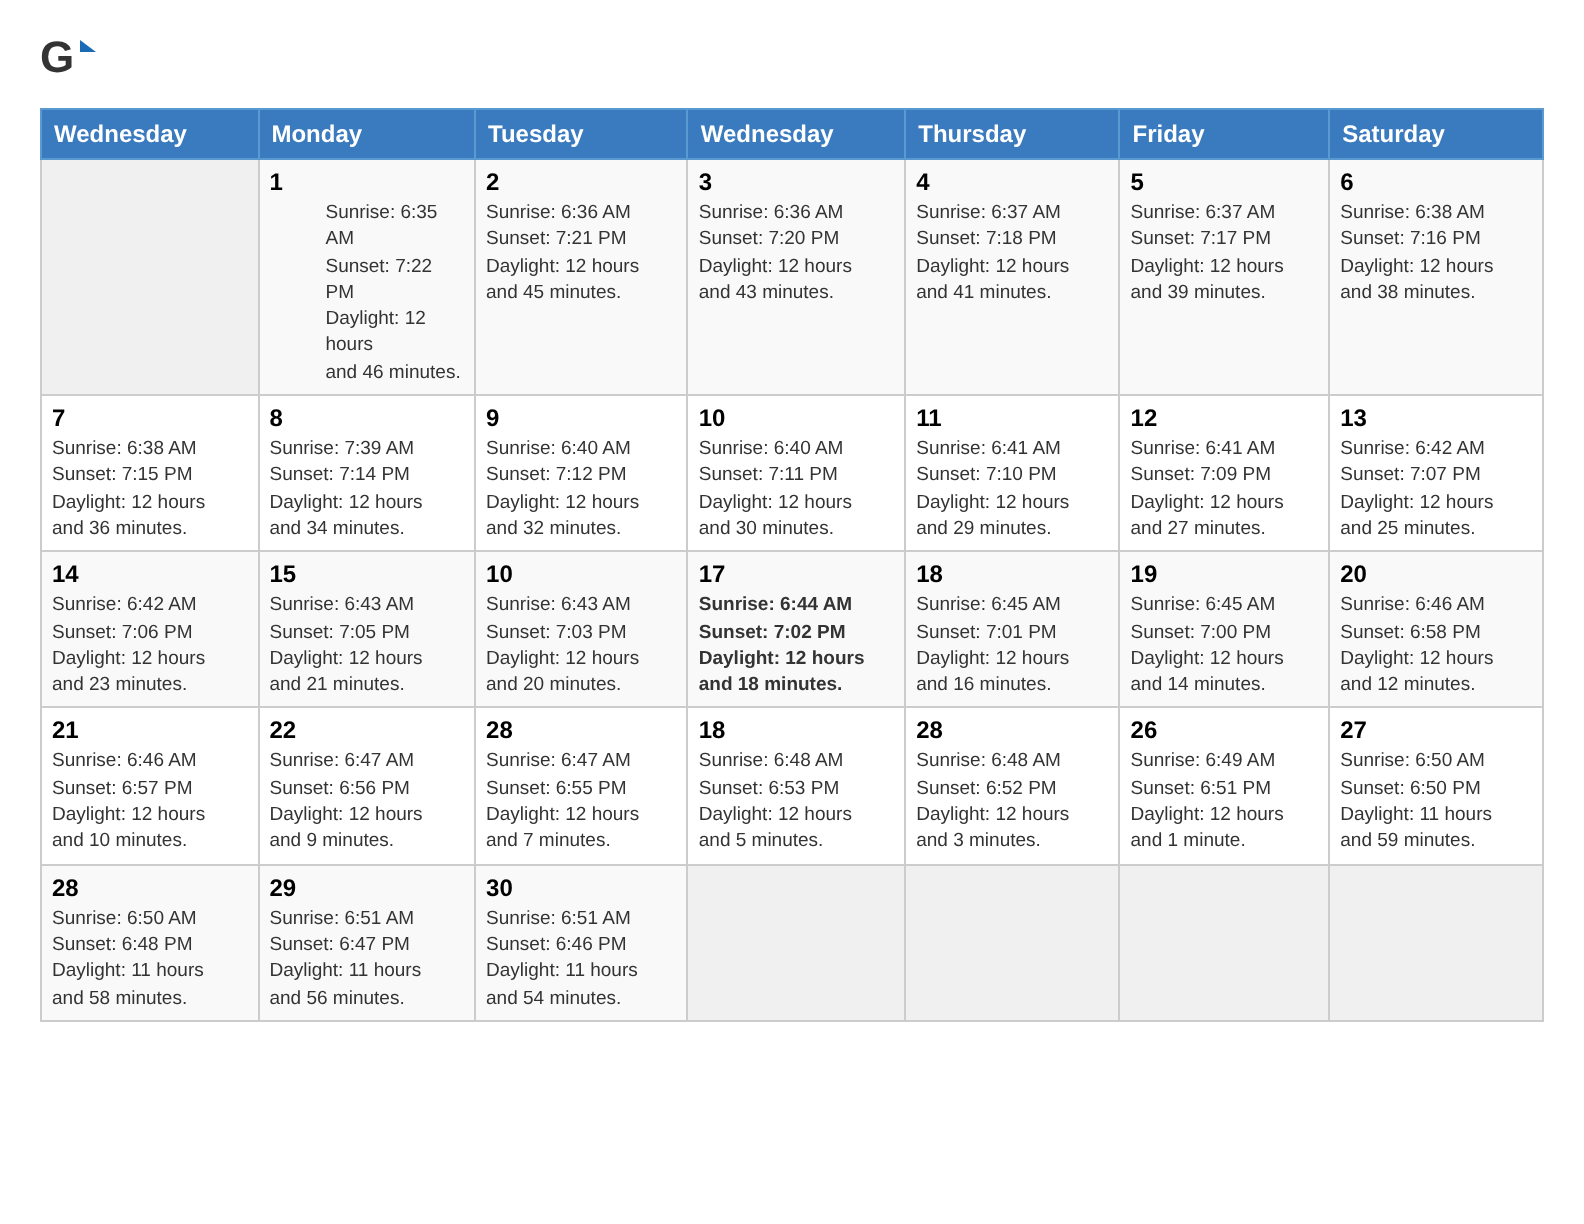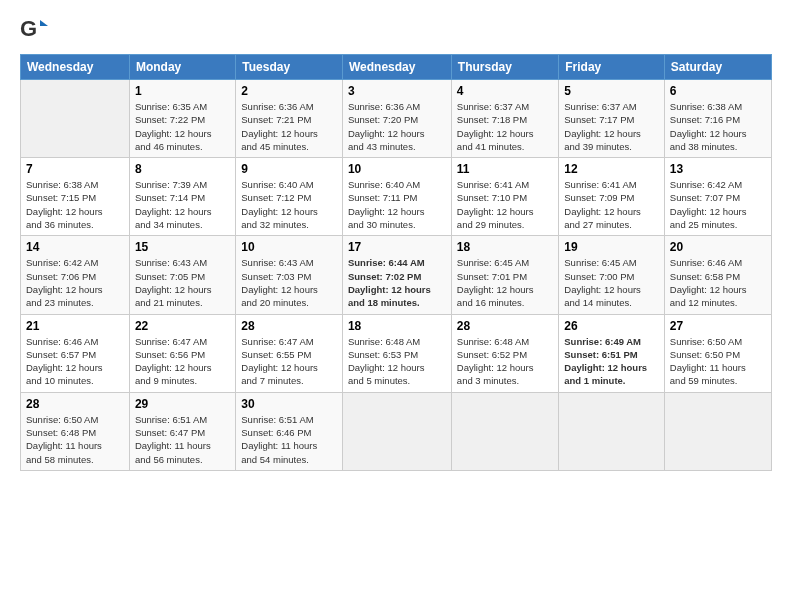--- a/index.html
+++ b/index.html
@@ -132,21 +132,21 @@
           <th>Thursday</th>
           <th>Friday</th>
           <th>Saturday</th>
         </tr>
     </thead>
     <tbody id="calendar-body">
     <tr>
           <td class="empty-cell"></td>
           <td>
             <span class="day-number">1</span>
-            <div class="day-info" style="white-space: pre-line;">Sunrise: 6:35 AM
+            <div class="day-info" style="white-space: pre-line; margin-left: 28px;">Sunrise: 6:35 AM
 Sunset: 7:22 PM
 Daylight: 12 hours
 and 46 minutes.</div>
           </td>
           <td>
             <span class="day-number">2</span>
             <div class="day-info" style="white-space: pre-line;">Sunrise: 6:36 AM
 Sunset: 7:21 PM
 Daylight: 12 hours
 and 45 minutes.</div>
@@ -313,21 +313,21 @@
           </td>
           <td>
             <span class="day-number">28</span>
             <div class="day-info" style="white-space: pre-line;">Sunrise: 6:48 AM
 Sunset: 6:52 PM
 Daylight: 12 hours
 and 3 minutes.</div>
           </td>
           <td>
             <span class="day-number">26</span>
-            <div class="day-info" style="white-space: pre-line; font-weight: bold;">Sunrise: 6:49 AM
+            <div class="day-info" style="white-space: pre-line;">Sunrise: 6:49 AM
 Sunset: 6:51 PM
 Daylight: 12 hours
 and 1 minute.</div>
           </td>
           <td>
             <span class="day-number">27</span>
             <div class="day-info" style="white-space: pre-line;">Sunrise: 6:50 AM
 Sunset: 6:50 PM
 Daylight: 11 hours
 and 59 minutes.</div>

